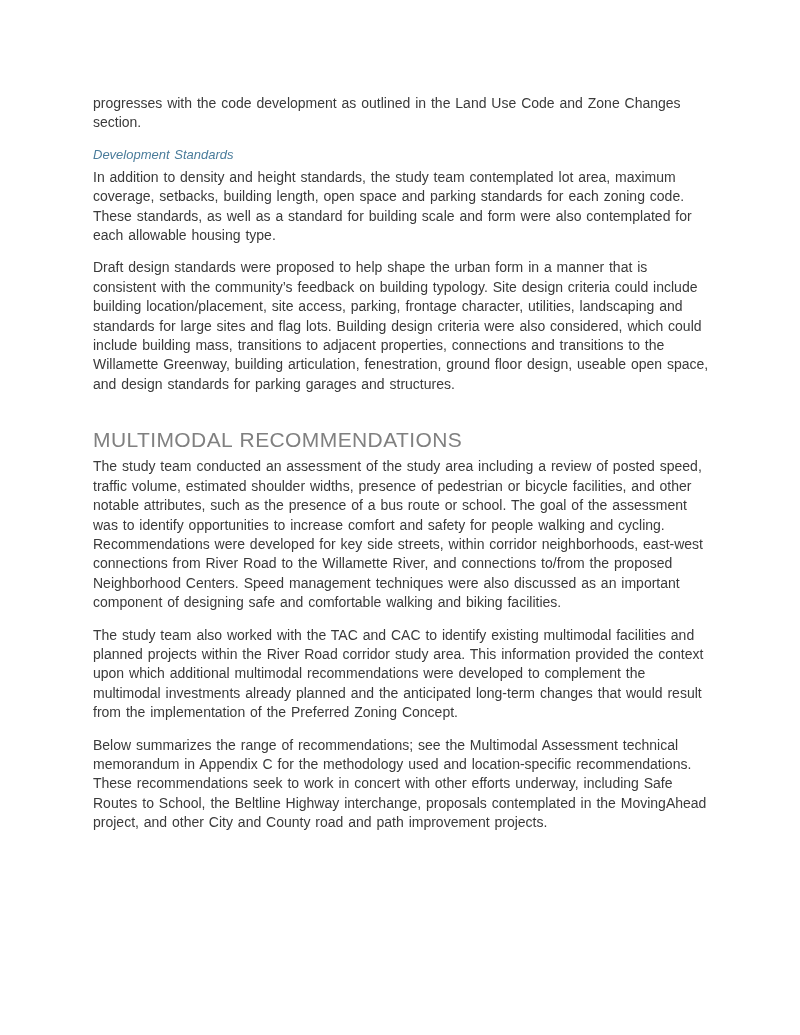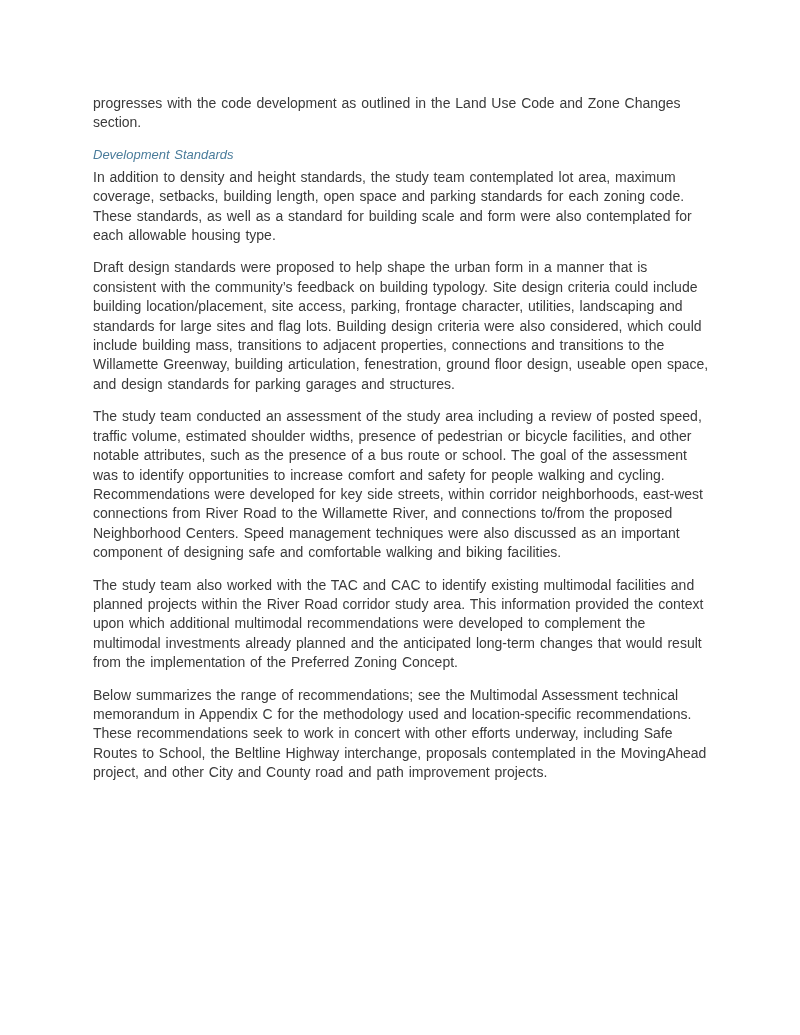--- a/index.html
+++ b/index.html
@@ -83,20 +83,21 @@
 
 <div class="page">
   <main class="content">
     <p>progresses with the code development as outlined in the Land Use Code and Zone Changes section.</p>
 
     <h3 class="subsection">Development Standards</h3>
     <p>In addition to density and height standards, the study team contemplated lot area, maximum coverage, setbacks, building length, open space and parking standards for each zoning code. These standards, as well as a standard for building scale and form were also contemplated for each allowable housing type.</p>
 
     <p>Draft design standards were proposed to help shape the urban form in a manner that is consistent with the community’s feedback on building typology. Site design criteria could include building location/placement, site access, parking, frontage character, utilities, landscaping and standards for large sites and flag lots. Building design criteria were also considered, which could include building mass, transitions to adjacent properties, connections and transitions to the Willamette Greenway, building articulation, fenestration, ground floor design, useable open space, and design standards for parking garages and structures.</p>
 
+    <h2 class="section">MULTIMODAL RECOMMENDATIONS</h2>
     <p>The study team conducted an assessment of the study area including a review of posted speed, traffic volume, estimated shoulder widths, presence of pedestrian or bicycle facilities, and other notable attributes, such as the presence of a bus route or school. The goal of the assessment was to identify opportunities to increase comfort and safety for people walking and cycling. Recommendations were developed for key side streets, within corridor neighborhoods, east-west connections from River Road to the Willamette River, and connections to/from the proposed Neighborhood Centers. Speed management techniques were also discussed as an important component of designing safe and comfortable walking and biking facilities.</p>
     <p>The study team also worked with the TAC and CAC to identify existing multimodal facilities and planned projects within the River Road corridor study area. This information provided the context upon which additional multimodal recommendations were developed to complement the multimodal investments already planned and the anticipated long-term changes that would result from the implementation of the Preferred Zoning Concept.</p>
     <p>Below summarizes the range of recommendations; see the Multimodal Assessment technical memorandum in Appendix C for the methodology used and location-specific recommendations. These recommendations seek to work in concert with other efforts underway, including Safe Routes to School, the Beltline Highway interchange, proposals contemplated in the MovingAhead project, and other City and County road and path improvement projects.</p>
   </main>
 
   <div class="footer-bar"></div>
   <div class="footer-row">
     <span>RIVER ROAD CORRIDOR STUDY</span>
     <span class="page-num">42</span>
   </div>

